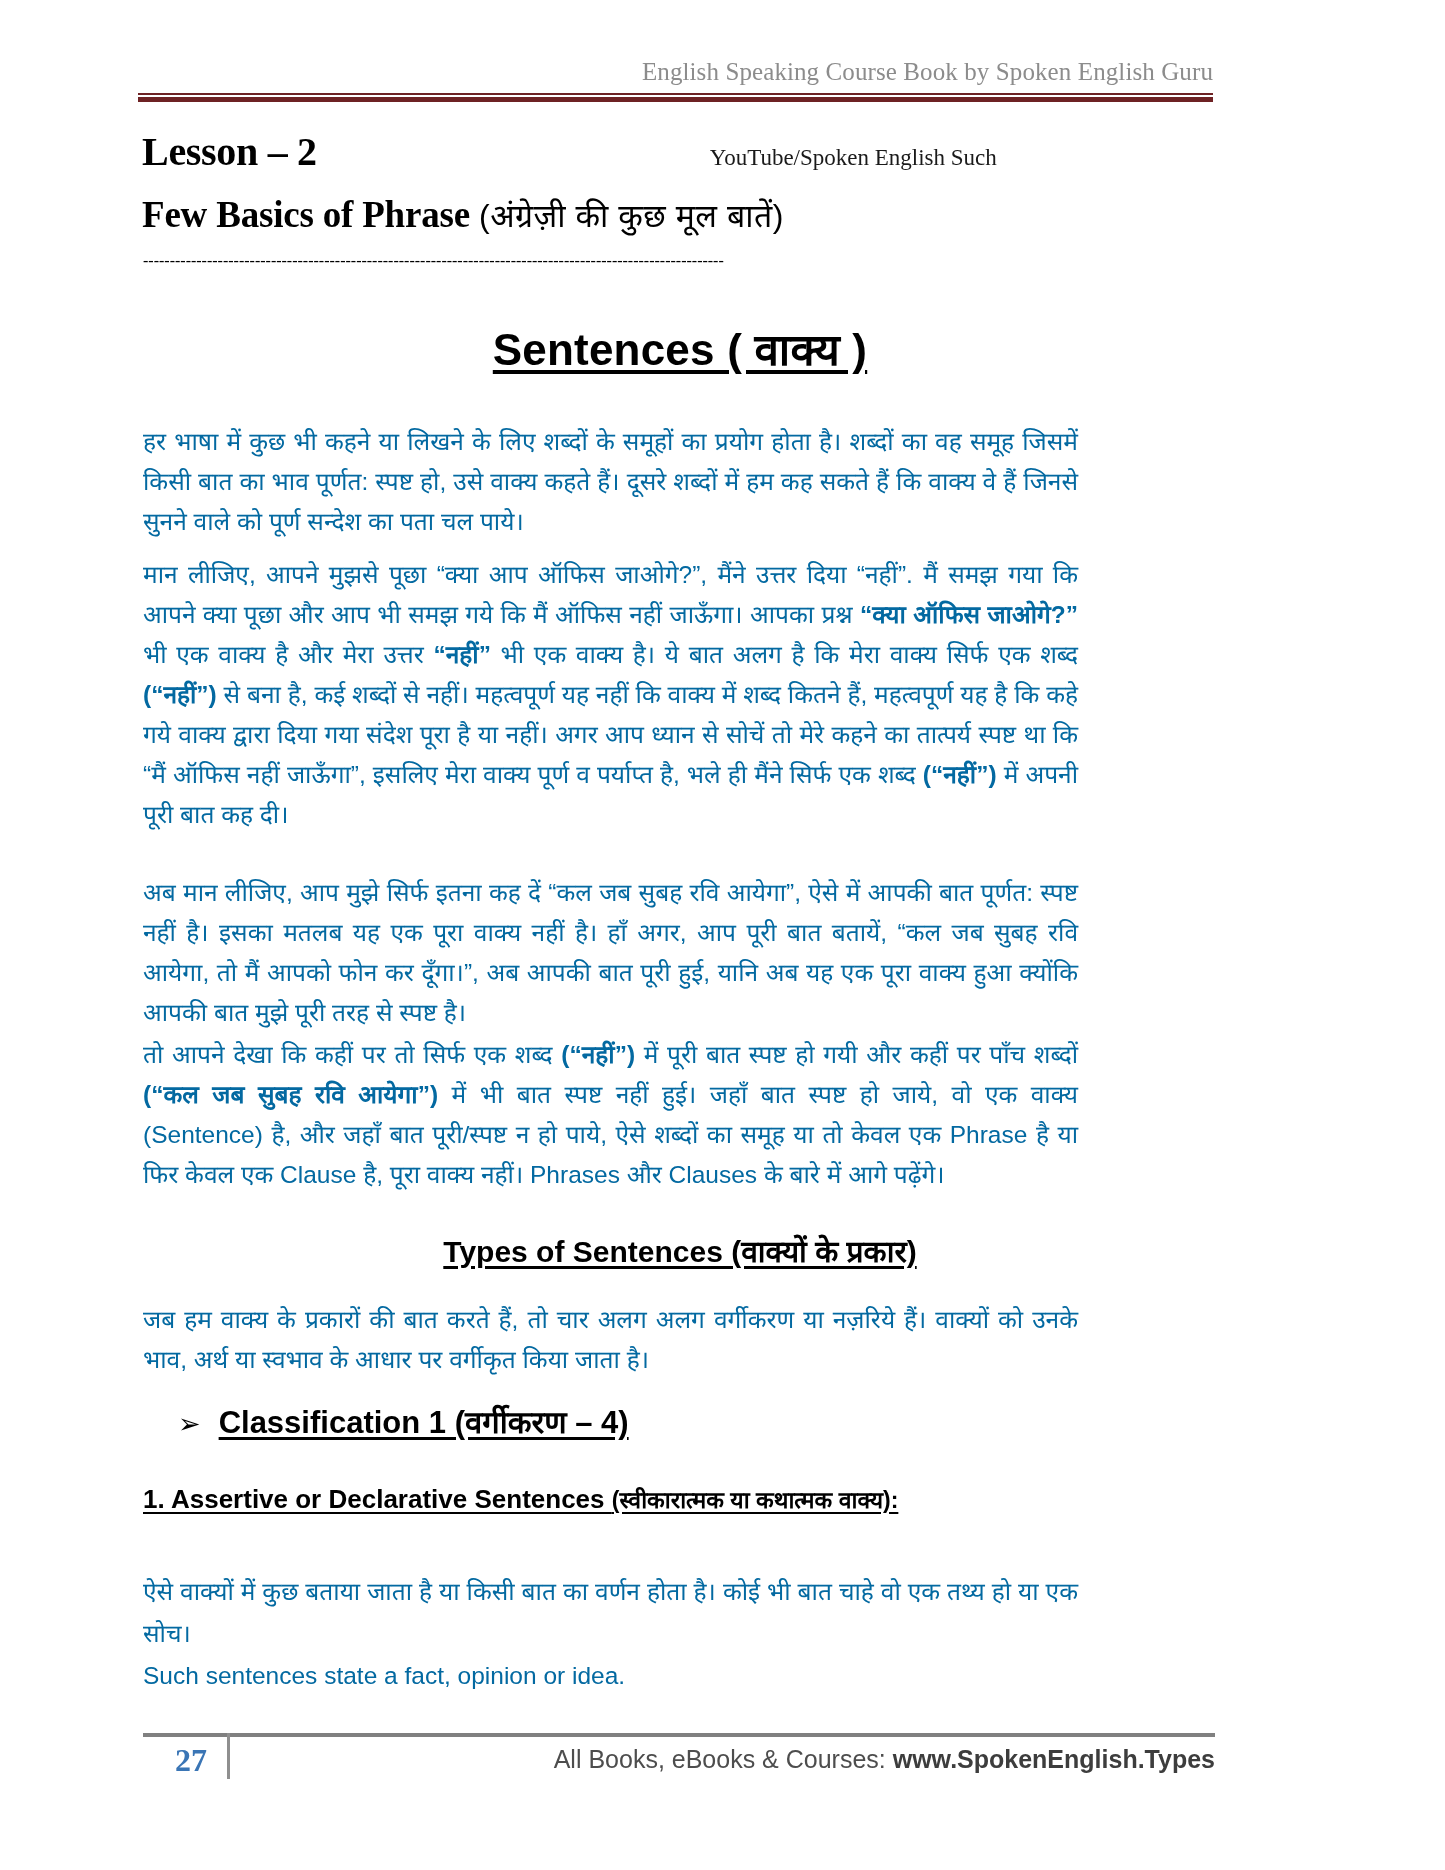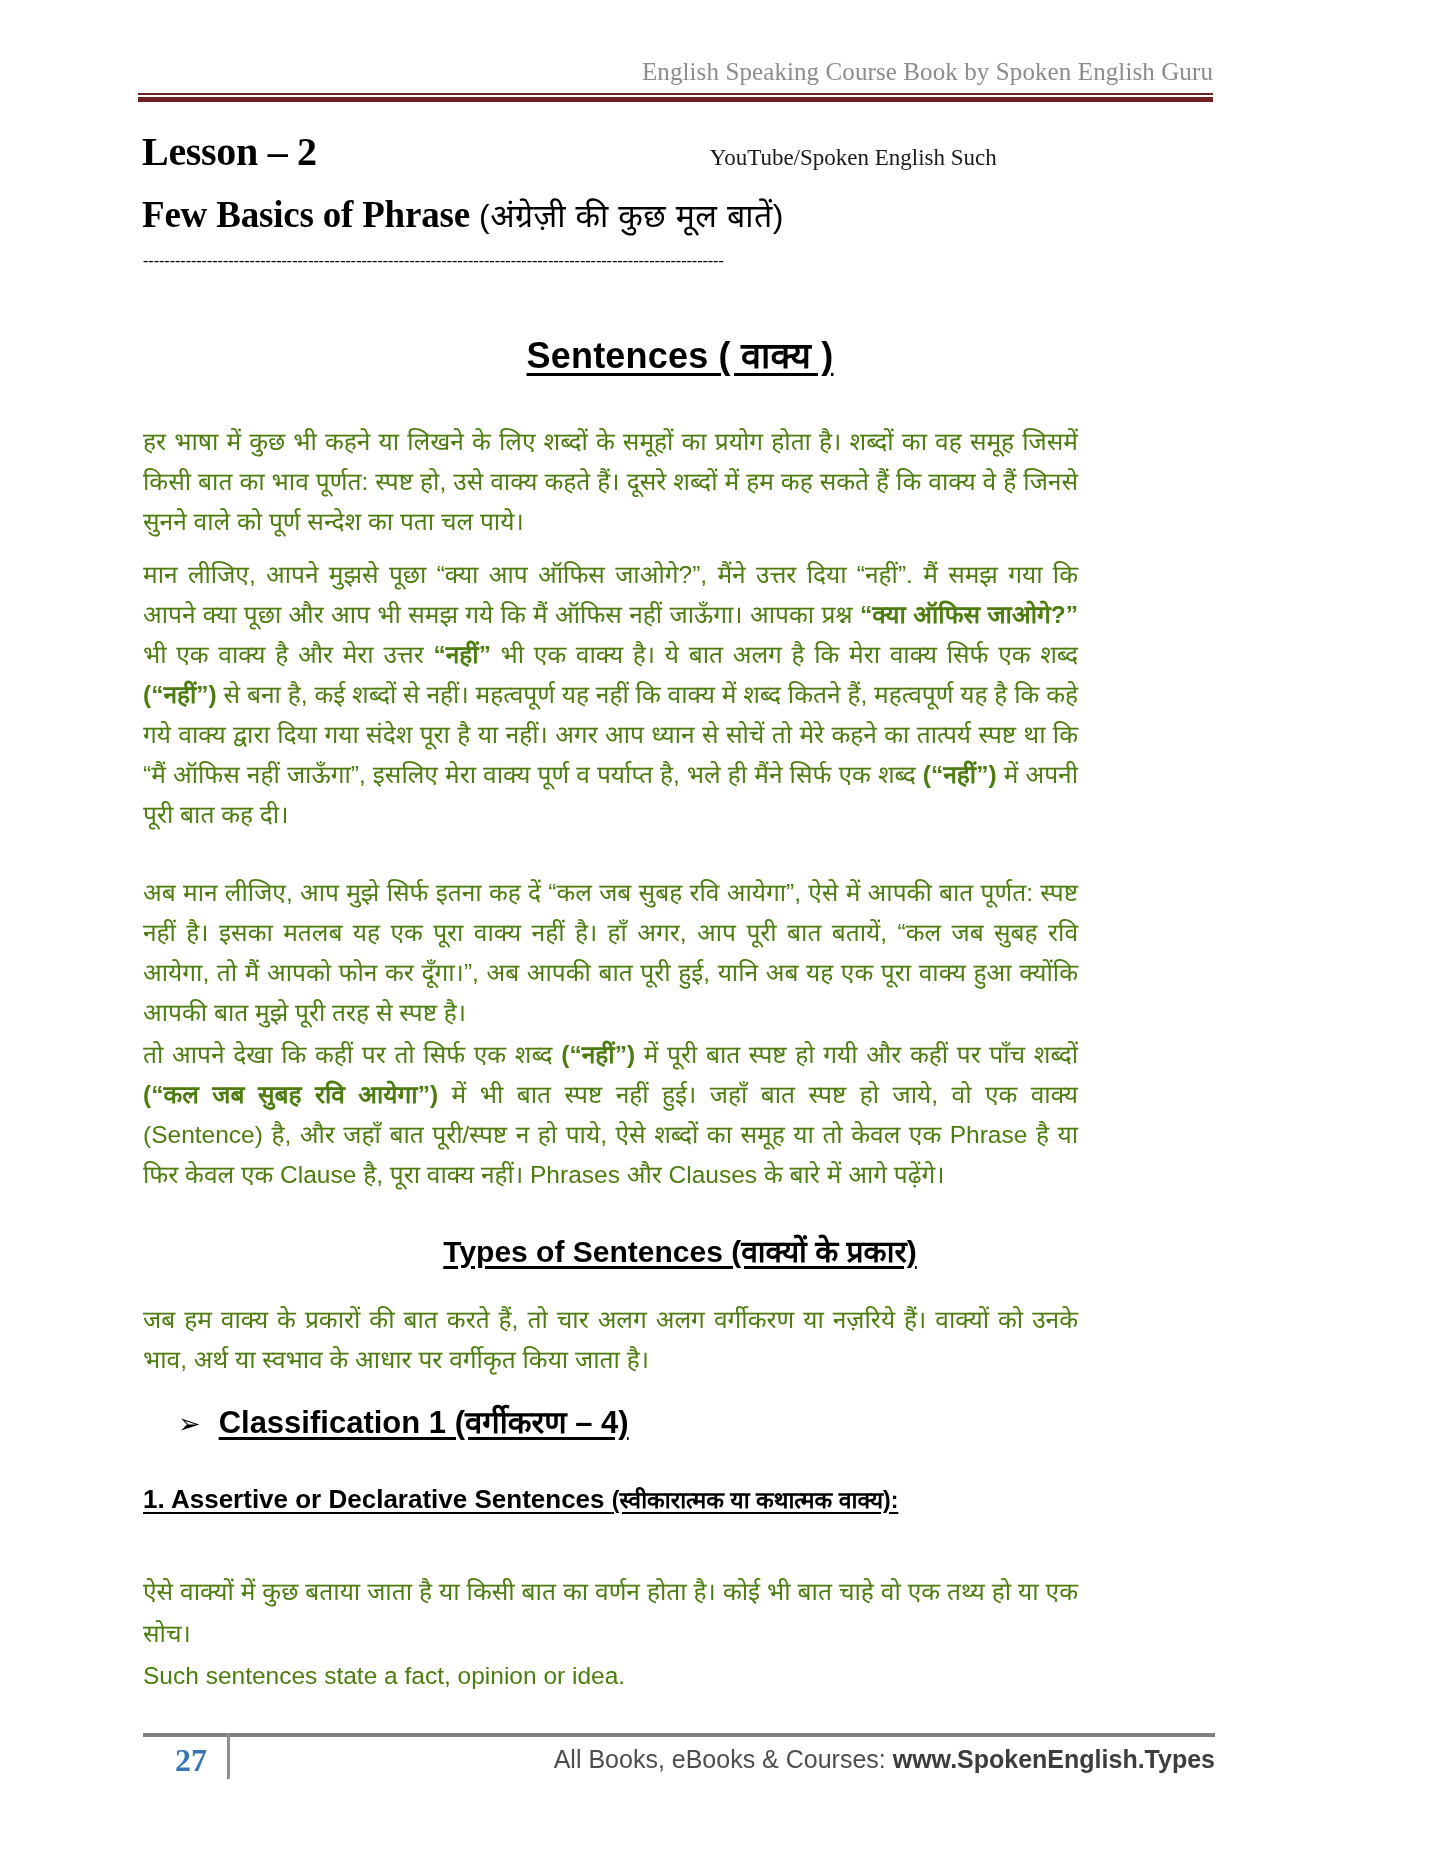--- a/index.html
+++ b/index.html
@@ -113,45 +113,44 @@
   
   .h-center {
     position: absolute;
     width: 1080px;
     left: 140px;
     text-align: center;
   }
   .h-main {
     font-family: "Liberation Sans", "DejaVu Sans", sans-serif;
     font-weight: bold;
-    font-size: 36px;
+    font-size: 44px;
     text-decoration: underline;
     text-underline-offset: 5px;
     letter-spacing: 0.2px;
-    margin-top: 12px;
   }
   .h-sub {
     font-family: "Liberation Sans", "DejaVu Sans", sans-serif;
     font-weight: bold;
     font-size: 30px;
     text-decoration: underline;
     text-underline-offset: 4px;
   }
 
   
   .para {
     position: absolute;
     left: 143px;
     width: 935px;
     font-family: "Liberation Sans", "DejaVu Sans", sans-serif;
     font-size: 24.5px;
     line-height: 40px;
     text-align: justify;
     text-justify: inter-word;
-    color: #4d7c0f;
+    color: #0369a1;
   }
   .para b { font-weight: bold; }
 
   
   .classification {
     position: absolute;
     left: 178px;
     top: 1400px;
     display: flex;
     align-items: baseline;

